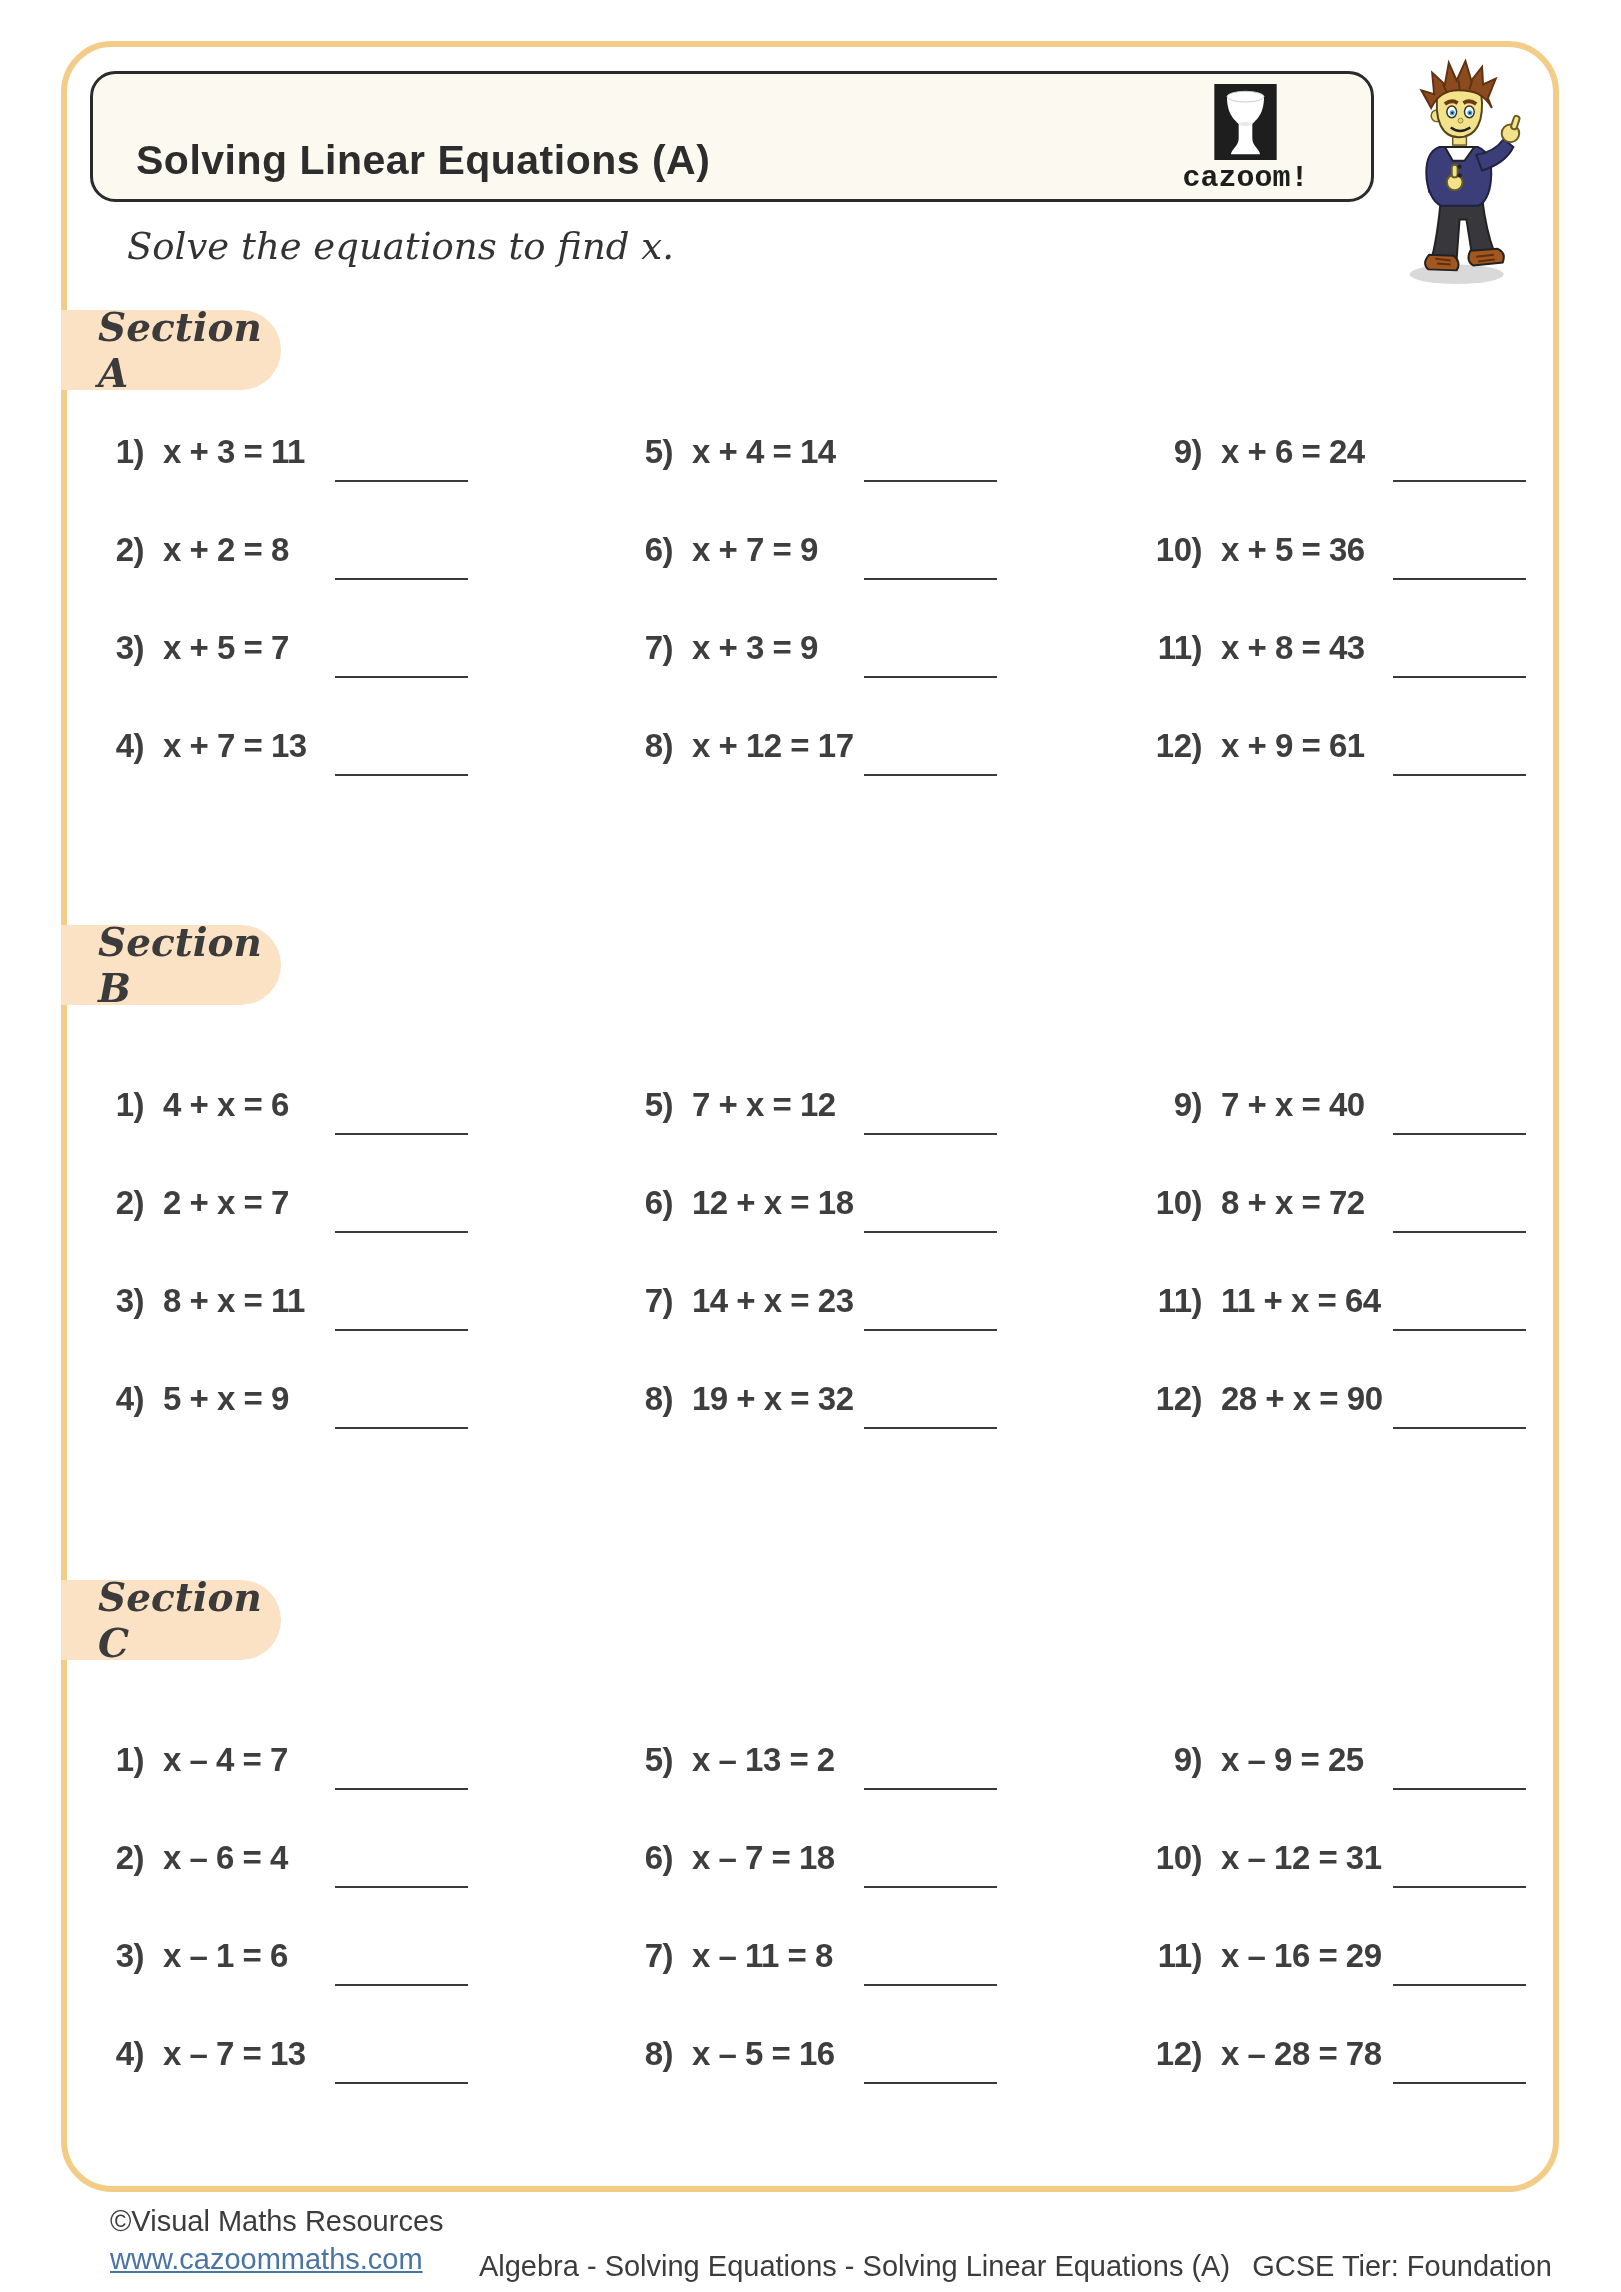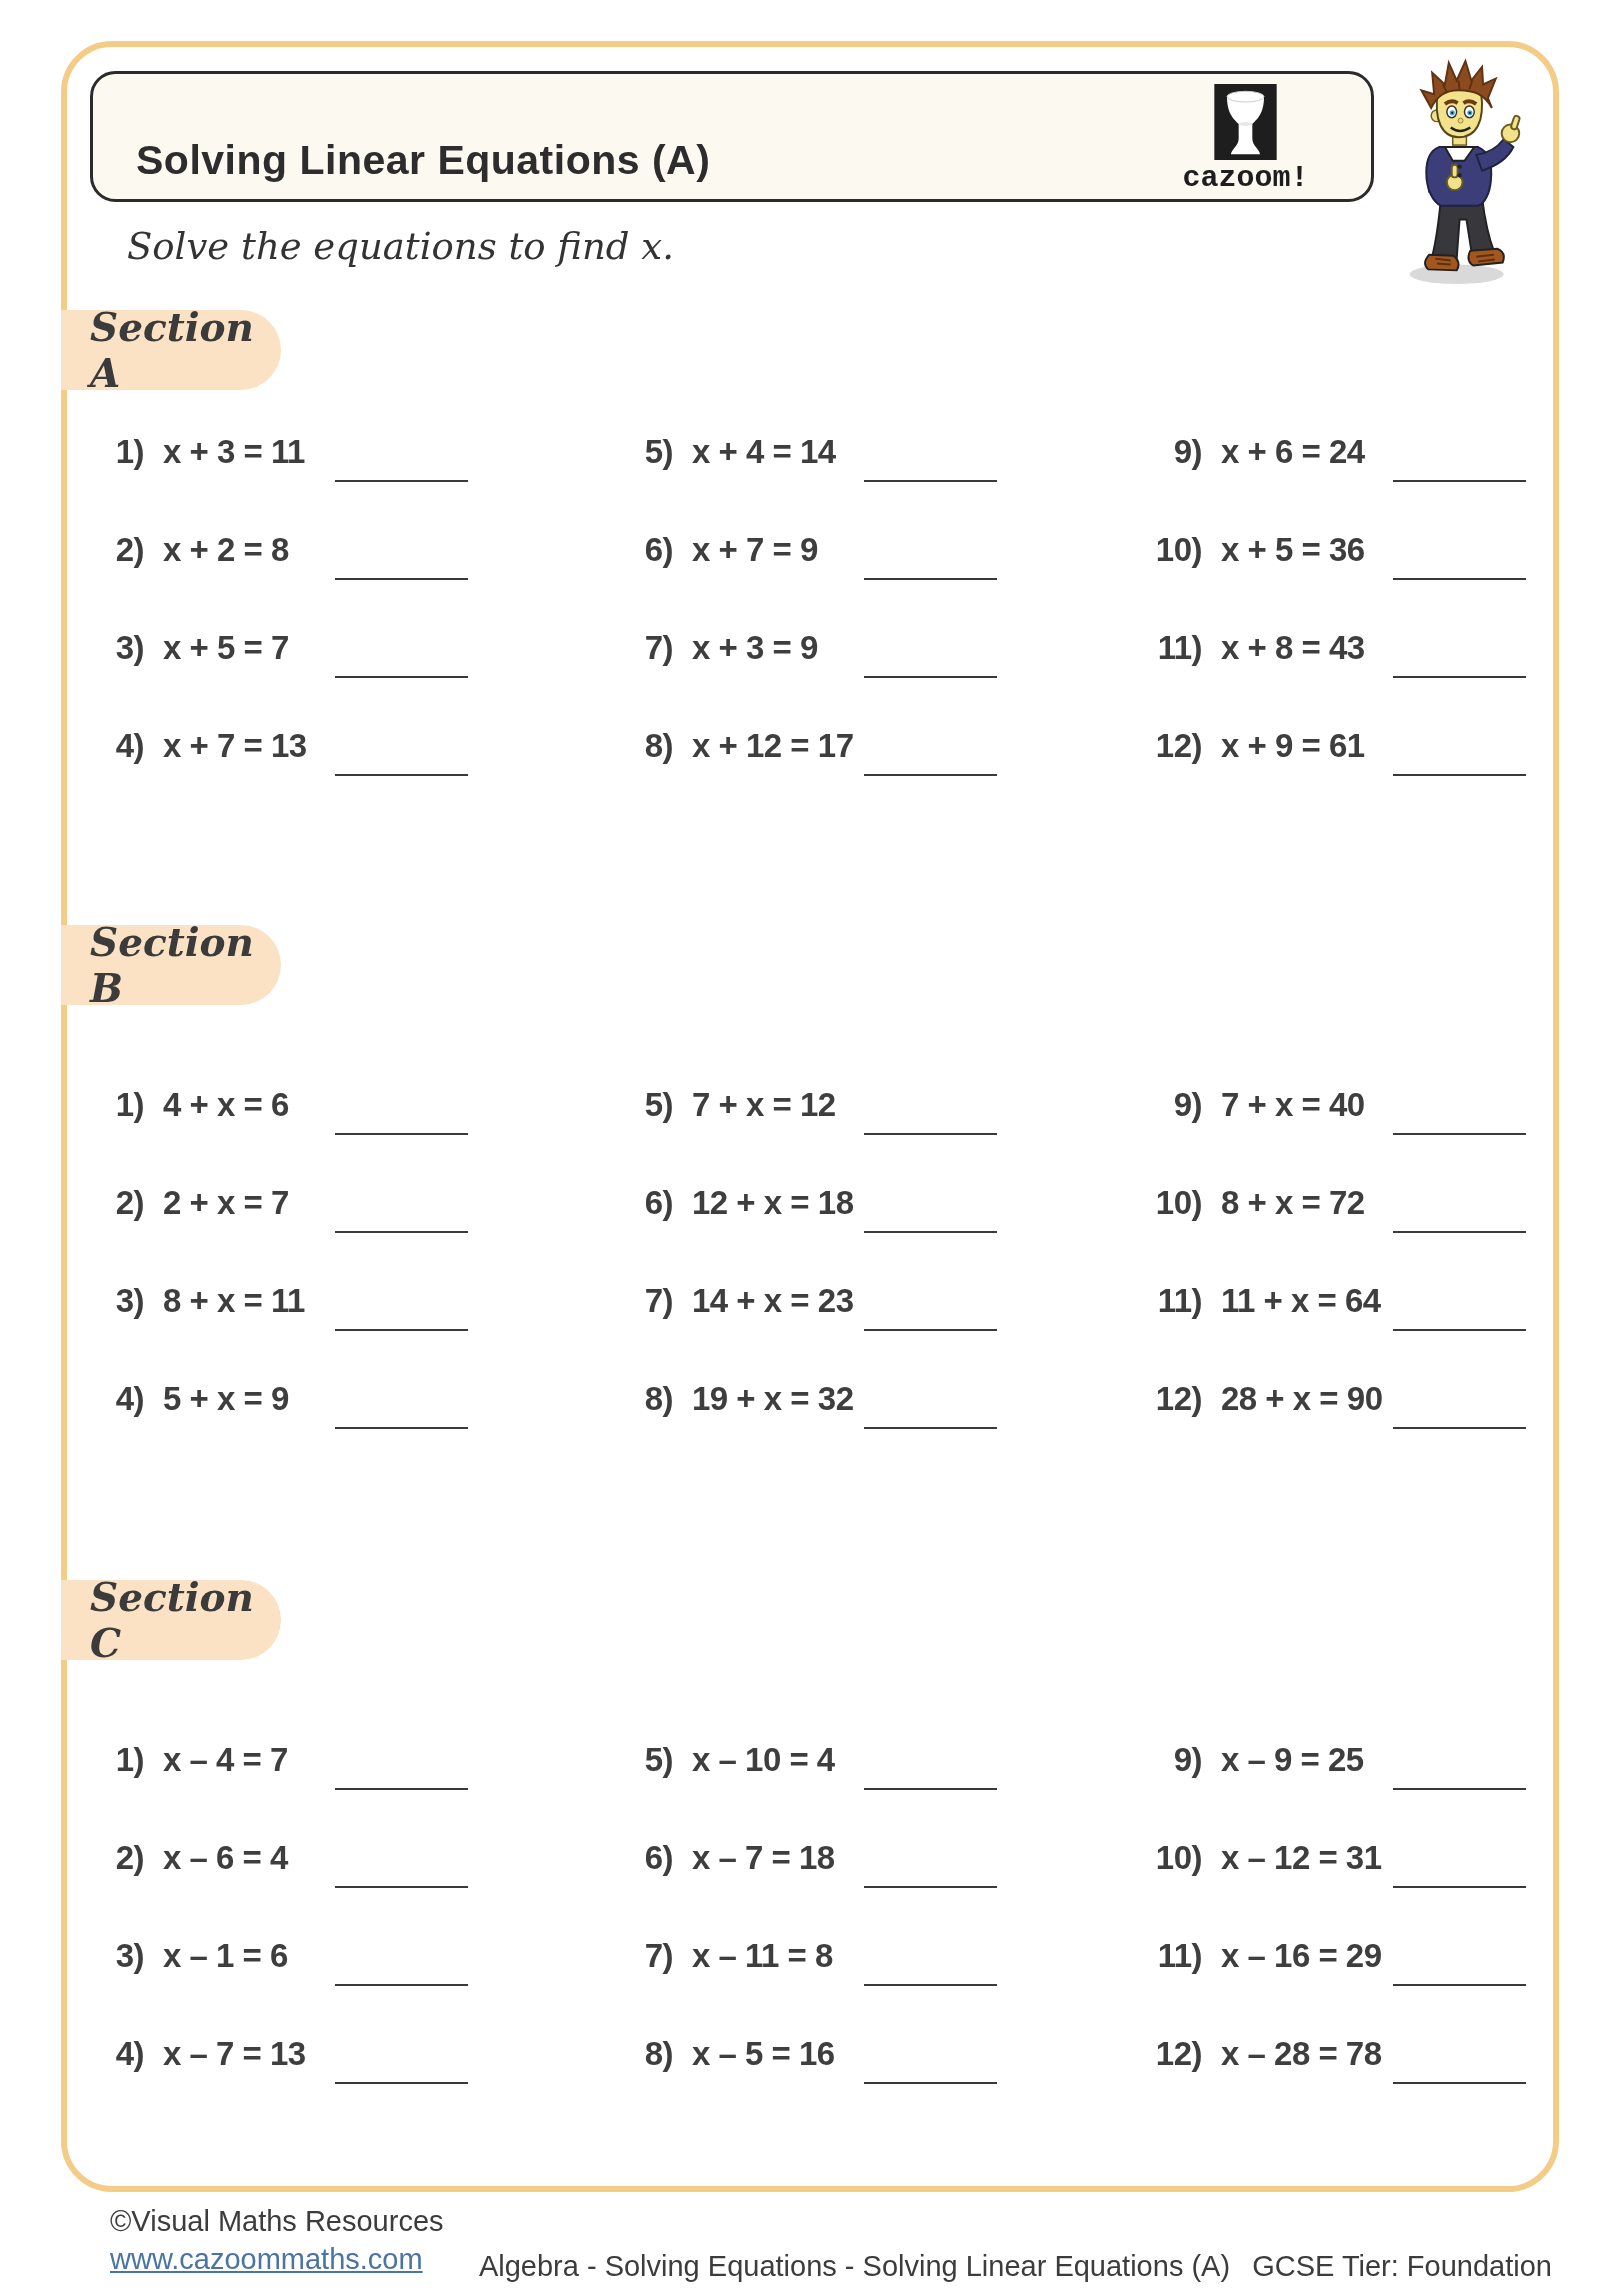--- a/index.html
+++ b/index.html
@@ -32,21 +32,21 @@
     font-family:"DejaVu Serif",serif;font-style:italic;font-size:37px;color:#333;
   }
   
   .section-tab{
     position:absolute;left:61px;width:220px;height:80px;
     background:var(--section-tab-bg,#FBE2C5);border-radius:0 45px 45px 0;
     display:flex;align-items:center;
   }
   .section-tab .label{
     padding-left:29px;font-family:"DejaVu Serif",serif;font-style:italic;
-    font-weight:700;font-size:39px;color:#3b3b3b;
+    font-weight:700;font-size:39px;color:#3b3b3b;margin-left:8px;
   }
   .tab-a{top:310px;} .tab-b{top:925px;} .tab-c{top:1580px;}
   
   .problems-grid{
     position:absolute;left:93px;
     display:grid;grid-template-rows:repeat(4,98px);grid-template-columns:repeat(3,529px);
     grid-auto-flow:column;
   }
   .grid-a{top:433px;} .grid-b{top:1086px;} .grid-c{top:1741px;}
   .problem{position:relative;white-space:nowrap;}
@@ -173,21 +173,21 @@
   </div>
 
 <div class="section-tab tab-c">
   <span class="label">Section C</span>
 </div>
 <div class="problems-grid grid-c">
     <div class="problem"><span class="pnum">1)</span><span class="peq">x – 4 = 7</span><span class="answer-line"></span></div>
     <div class="problem"><span class="pnum">2)</span><span class="peq">x – 6 = 4</span><span class="answer-line"></span></div>
     <div class="problem"><span class="pnum">3)</span><span class="peq">x – 1 = 6</span><span class="answer-line"></span></div>
     <div class="problem"><span class="pnum">4)</span><span class="peq">x – 7 = 13</span><span class="answer-line"></span></div>
-    <div class="problem"><span class="pnum">5)</span><span class="peq">x – 10 = 4</span><span class="answer-line"></span></div>
+    <div class="problem"><span class="pnum">5)</span><span class="peq">x – 13 = 2</span><span class="answer-line"></span></div>
     <div class="problem"><span class="pnum">6)</span><span class="peq">x – 7 = 18</span><span class="answer-line"></span></div>
     <div class="problem"><span class="pnum">7)</span><span class="peq">x – 11 = 8</span><span class="answer-line"></span></div>
     <div class="problem"><span class="pnum">8)</span><span class="peq">x – 5 = 16</span><span class="answer-line"></span></div>
     <div class="problem"><span class="pnum">9)</span><span class="peq">x – 9 = 25</span><span class="answer-line"></span></div>
     <div class="problem"><span class="pnum">10)</span><span class="peq">x – 12 = 31</span><span class="answer-line"></span></div>
     <div class="problem"><span class="pnum">11)</span><span class="peq">x – 16 = 29</span><span class="answer-line"></span></div>
     <div class="problem"><span class="pnum">12)</span><span class="peq">x – 28 = 78</span><span class="answer-line"></span></div>
   </div>
 
 <div class="footer-copyright">©Visual Maths Resources</div>

